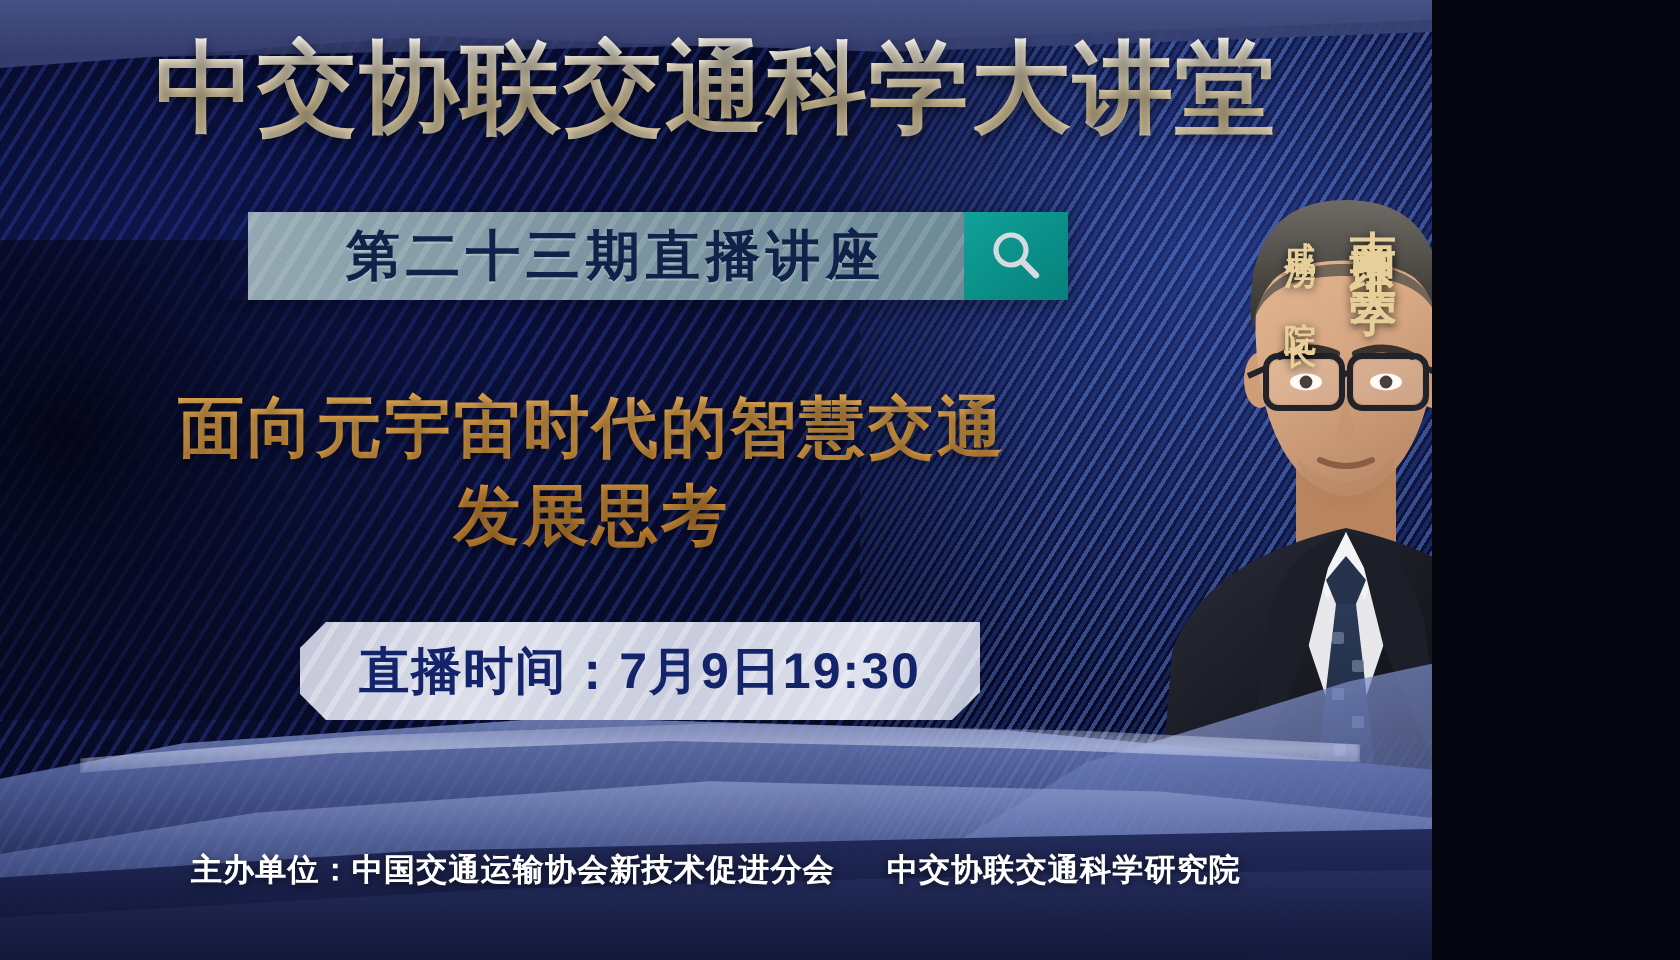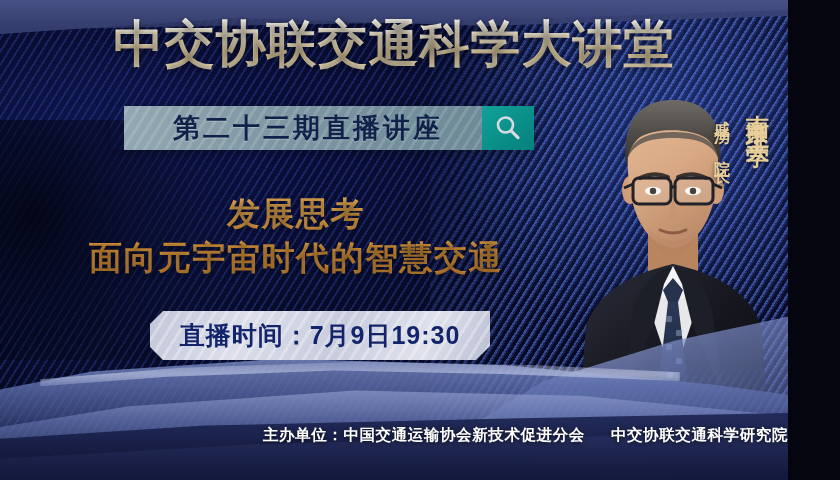--- a/index.html
+++ b/index.html
@@ -2,21 +2,21 @@
 <html><head>
 <meta charset="utf-8">
 <style>
   html, body {
     margin: 0;
     padding: 0;
     background: #05050f;
   }
   #poster {
     position: relative;
-    width: 788px;
+    width: 716px;
     height: 480px;
     overflow: hidden;
     font-family: "Liberation Sans", "DejaVu Sans", sans-serif;
     background: #14532d;
   }
 
   
   .bg-base {
     position: absolute; inset: 0;
     background:
@@ -218,21 +218,21 @@
     position: absolute; left: 578px; top: 78px;
     width: 190px; height: 348px;
     -webkit-mask-image: linear-gradient(180deg, #000 0%, #000 82%, rgba(0,0,0,.25) 95%, rgba(0,0,0,0) 100%);
     mask-image: linear-gradient(180deg, #000 0%, #000 82%, rgba(0,0,0,.25) 95%, rgba(0,0,0,0) 100%);
   }
   .portrait svg { display:block; }
 
   
   .footer {
     position: absolute; left: 0; right: 0; top: 425px;
-    text-align: right;
+    text-align: center;
     color: #ffffff;
     font-size: 15.5px;
     font-weight: bold;
     letter-spacing: .6px;
     text-shadow: 0 1px 4px rgba(0,0,0,.65);
     font-family: "DejaVu Sans", "Liberation Sans", sans-serif;
   }
   .footer .gap { display:inline-block; width: 26px; }
 </style>
 </head>
@@ -346,22 +346,22 @@
       <span>
         <svg width="30" height="30" viewBox="0 0 30 30" xmlns="http://www.w3.org/2000/svg">
           <circle cx="12.5" cy="12" r="7.5" fill="none" stroke="#d6dbe0" stroke-width="2.6"></circle>
           <line x1="18.2" y1="17.8" x2="25" y2="24.6" stroke="#d6dbe0" stroke-width="3.2" stroke-linecap="round"></line>
         </svg>
       </span>
     </div>
   </div>
 
   <div class="lec-title">
+    <div>面向元宇宙时代的智慧交通</div>
     <div>发展思考</div>
-    <div>面向元宇宙时代的智慧交通</div>
   </div>
 
   <div class="time-banner">
     <span class="time-banner-text">直播时间：7月9日19:30</span>
   </div>
 
   <div class="vtext v-univ">南京理工大学</div>
   <div class="vtext v-name">戚湧 院长</div>
 
   <div class="footer">

